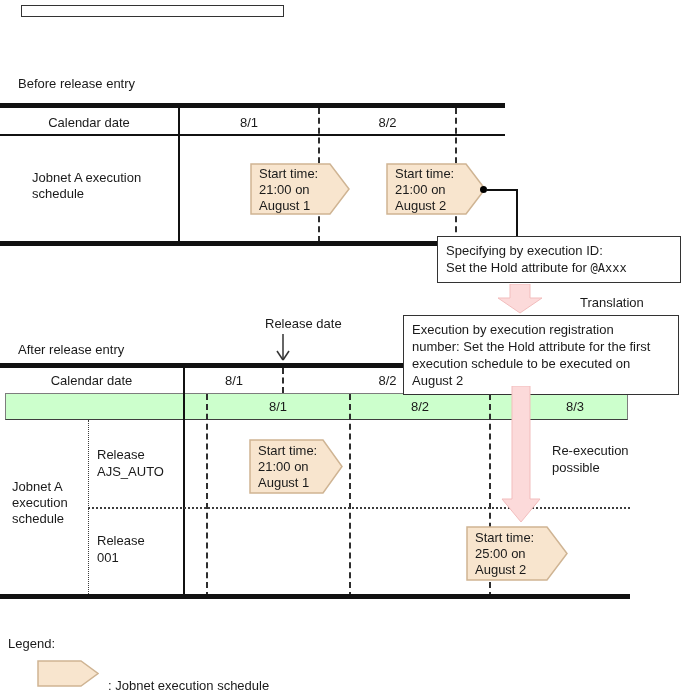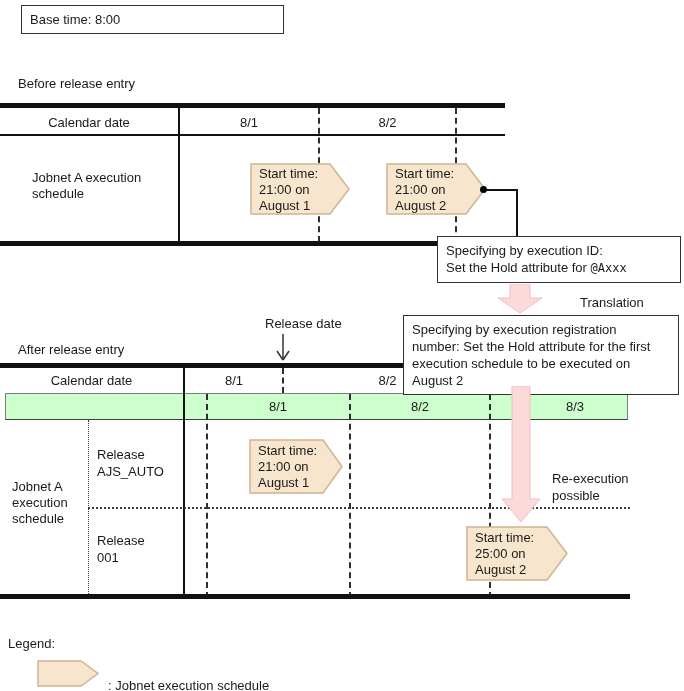--- a/index.html
+++ b/index.html
@@ -21,21 +21,20 @@
   .lh17{line-height:17px;}
   .greenrow{position:absolute;border:1px solid #7d7d7d;border-bottom-color:#3e3e3e;box-sizing:border-box;}
   .dot{position:absolute;width:7px;height:7px;border-radius:50%;background:#000;}
 </style>
 </head>
 <body>
 
 <div class="canvas">
 
   <div class="callout" style="left:21px;top:5px;width:245px;">
-    <div>Base time: 8:00</div>
   </div>
 
   <div class="abs" style="left:18px;top:76px;">Before release entry</div>
 
   <div class="hline" style="left:0;top:103px;width:505px;height:5px;"></div>
   <div class="hline" style="left:0;top:134px;width:505px;height:2px;"></div>
   <div class="vline" style="left:178px;top:103px;width:2px;height:143px;"></div>
   <div class="dashv" style="left:318px;top:108px;height:134px;"></div>
   <div class="dashv" style="left:455px;top:108px;height:134px;"></div>
   <div class="hline" style="left:0;top:241px;width:505px;height:5px;"></div>
@@ -133,27 +132,27 @@
     <svg width="94" height="55" viewBox="0 0 94 55">
       <polygon points="1,1 74,1 93,27.5 74,54 1,54" stroke-width="1.5" style="fill: rgb(248, 229, 206); stroke: rgb(207, 180, 147);"></polygon>
     </svg>
     <div class="sched-text" style="top:4px;">
       <div>Start time:</div>
       <div>21:00 on</div>
       <div>August 1</div>
     </div>
   </div>
 
-  <div class="abs lh17" style="left:552px;top:442px;margin-top:28px;">
+  <div class="abs lh17" style="left:552px;top:442px;">
     <div>Re-execution</div>
     <div>possible</div>
   </div>
 
   <div class="callout" style="left:403px;top:315px;width:258px;">
-    <div>Specifying by execution registration</div>
+    <div>Execution by execution registration</div>
     <div>number: Set the Hold attribute for the first</div>
     <div>execution schedule to be executed on</div>
     <div>August 2</div>
   </div>
 
   <svg class="abs" style="left:500px;top:386px;" width="42" height="138" viewBox="0 0 42 138">
     <polygon points="12,0 30,0 30,113 40,113 21,136 2,113 12,113" stroke-width="1" style="fill: rgb(252, 218, 218); stroke: rgb(242, 189, 189);"></polygon>
   </svg>
 
   <div class="sched-arrow" style="left:466px;top:526px;width:102px;height:55px;">

